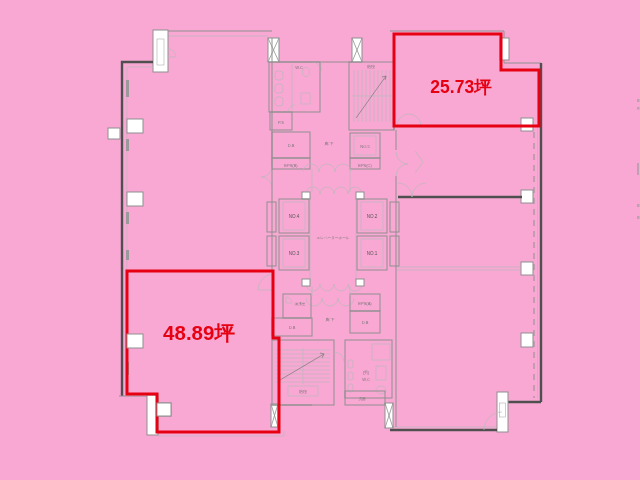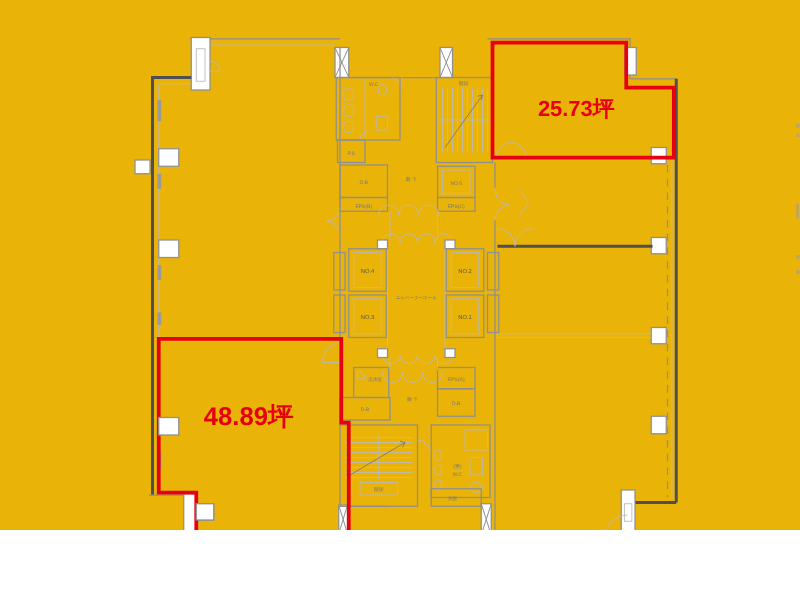--- a/index.html
+++ b/index.html
@@ -1,16 +1,16 @@
 <!DOCTYPE html>
 <html><head>
 <meta charset="utf-8">
 <style>
   html,body{margin:0;padding:0;background:#fff;}
-  #stage{position:relative;width:640px;height:424px;background:#eab308;overflow:hidden;
+  #stage{position:relative;width:640px;height:480px;background:#f9a8d4;overflow:hidden;
          font-family:"Liberation Sans",sans-serif;}
   svg{position:absolute;left:0;top:0;}
   .thin{stroke:#8f8f8f;stroke-width:1;fill:none;}
   .lite{stroke:#b9b9b9;stroke-width:.7;fill:none;}
   .dark{stroke:#4f4f4f;stroke-width:2.4;fill:none;}
   .whitebox{fill:#ffffff;stroke:#8f8f8f;stroke-width:1;}
   .red{stroke:#e60012;stroke-width:3;fill:none;stroke-linejoin:miter;}
   .redlabel{fill:#e60012;font-weight:bold;text-anchor:middle;}
   .tl{fill:#777;font-size:4px;text-anchor:middle;}
   .tl2{fill:#555;font-size:4.6px;text-anchor:middle;}

